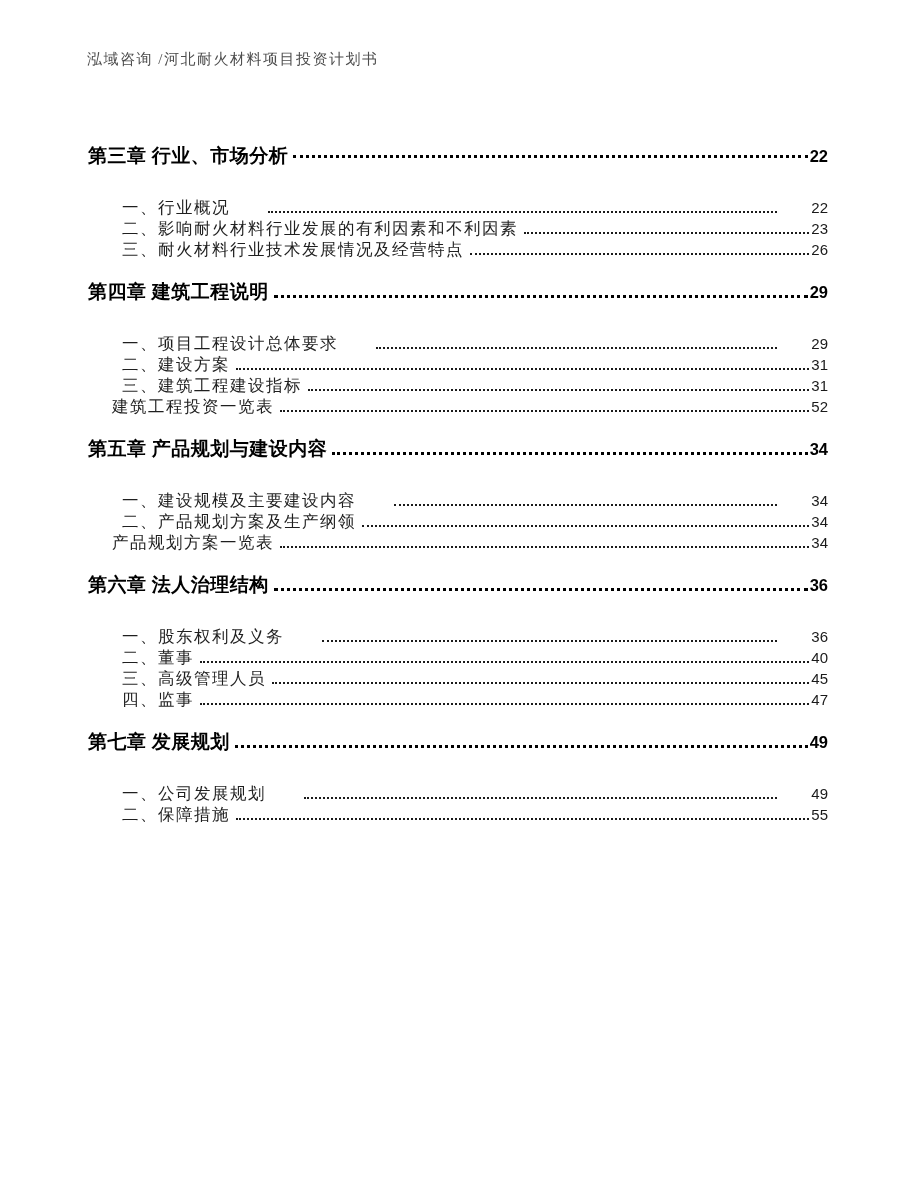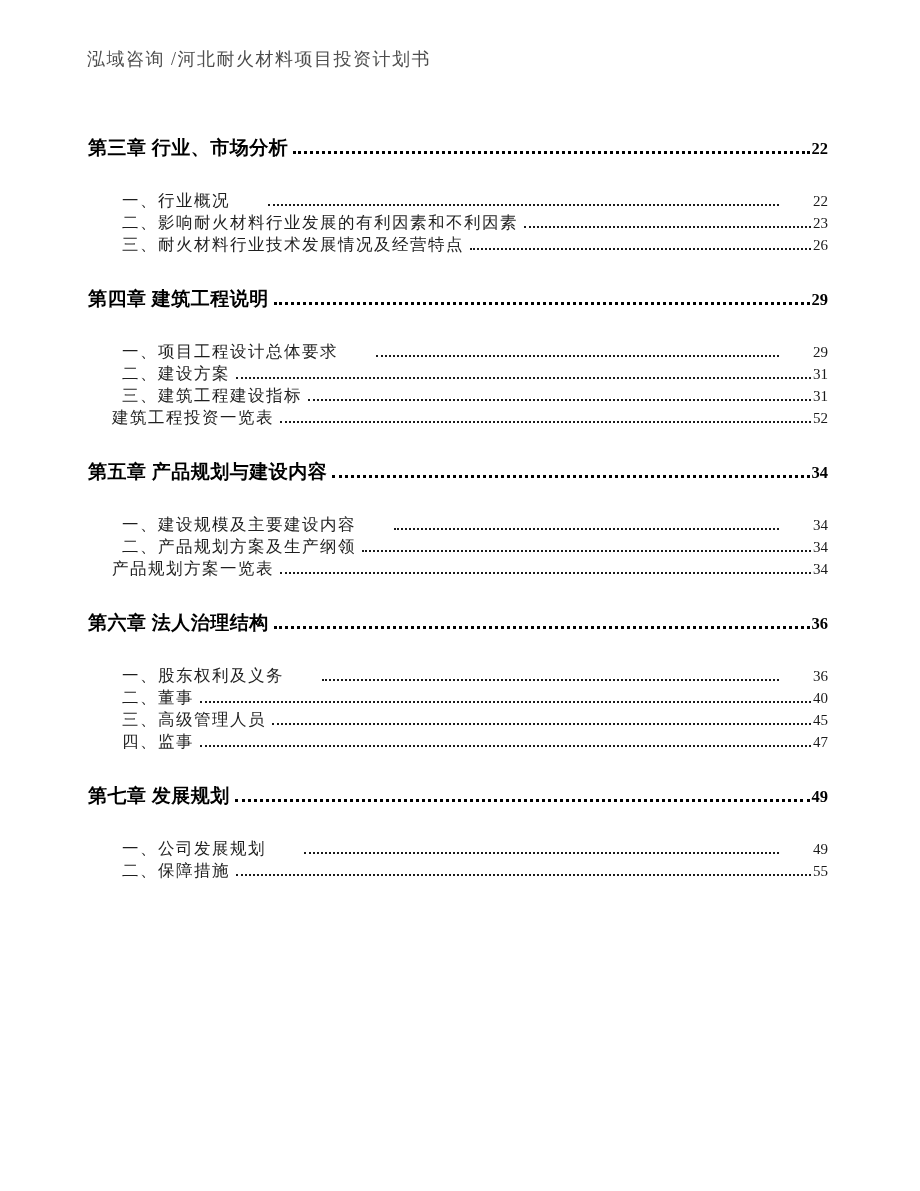--- a/index.html
+++ b/index.html
@@ -17,47 +17,48 @@
     position: relative;
     width: 920px;
     height: 1191px;
     background: #ffffff;
     overflow: hidden;
   }
   .doc-header {
     position: absolute;
     left: 87px;
     top: 50px;
-    font-size: 18px;
+    font-size: 15px;
     line-height: 18px;
     letter-spacing: 1.5px;
     color: #4d4d4d;
     white-space: nowrap;
   }
   .toc {
     position: absolute;
     left: 88px;
     top: 127px;
     width: 740px;
   }
   .row {
     display: flex;
     align-items: baseline;
     white-space: nowrap;
   }
   .row.chapter {
-    margin-top: 30px;
+    margin-top: 19px;
     font-size: 19px;
     line-height: 26px;
     font-weight: 700;
     color: #000000;
     letter-spacing: 0.5px;
   }
   .row.chapter:first-child {
-    margin-top: 8px;
+    margin-top: 16px;
+    align-items: center;
   }
   .row.item {
     font-size: 16.5px;
     line-height: 21px;
     color: #1f1f1f;
     letter-spacing: 1.5px;
     padding-left: 34px;
   }
   .row.chapter + .row.item {
     margin-top: 28px;
@@ -71,21 +72,21 @@
     flex: 1 1 auto;
     min-width: 18px;
     margin: 0 2px 0 6px;
     border-bottom: 2px dotted #1a1a1a;
   }
   .row.chapter .leader {
     border-bottom: 3px dotted #000000;
     margin-left: 5px;
   }
   .page-num {
-    font-family: Liberation Serif, serif;
+    font-family: Liberation Sans, sans-serif;
     font-size: 15px;
     letter-spacing: 0;
     color: #1a1a1a;
   }
   .row.chapter .page-num {
     font-size: 16.5px;
     font-weight: 700;
     color: #000000;
   }
 </style>

